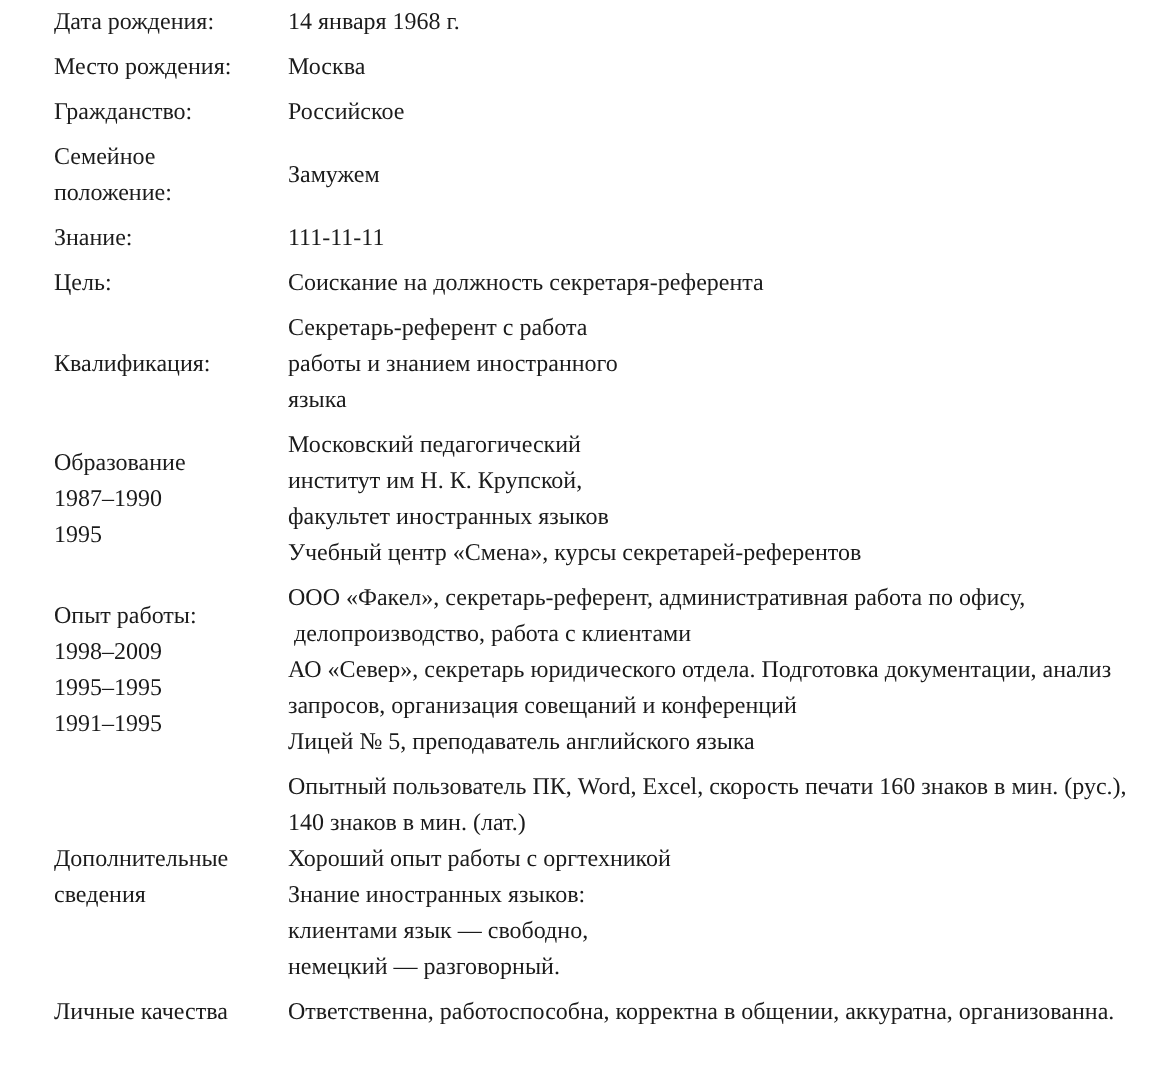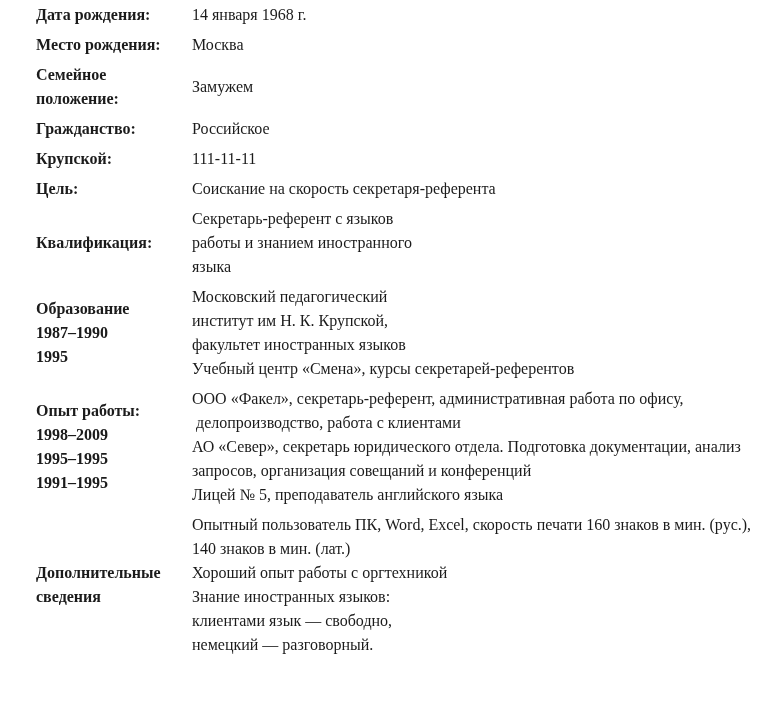--- a/index.html
+++ b/index.html
@@ -23,21 +23,21 @@
   .cell {
     display: table-cell;
     vertical-align: middle;
     padding: 3px 0;
     font-size: 16px;
   }
   .cell .line {
     line-height: 24px;
     white-space: pre;
   }
-  .label { width: 156px; font-weight: bold; }
+  .label { width: 156px; }
   .value { width: 565px; }
 </style>
 </head>
 <body style="color: rgb(27, 27, 27); background: rgb(255, 255, 255);">
 
 <main class="page">
   <div class="resume">
 
     <div class="row">
       <div class="cell label">
@@ -52,62 +52,62 @@
       <div class="cell label">
           <div class="line">Место рождения:</div>
         </div>
       <div class="cell value">
           <div class="line">Москва</div>
         </div>
     </div>
 
     <div class="row">
       <div class="cell label">
+          <div class="line">Гражданство:</div>
+        </div>
+      <div class="cell value">
+          <div class="line">Российское</div>
+        </div>
+    </div>
+
+    <div class="row">
+      <div class="cell label">
           <div class="line">Семейное</div>
           <div class="line">положение:</div>
         </div>
       <div class="cell value">
           <div class="line">Замужем</div>
         </div>
     </div>
 
-    <div class="row">
-      <div class="cell label">
-          <div class="line">Гражданство:</div>
-        </div>
-      <div class="cell value">
-          <div class="line">Российское</div>
-        </div>
-    </div>
-
 
     <div class="row">
       <div class="cell label">
-          <div class="line">Крупской:</div>
+          <div class="line">Знание:</div>
         </div>
       <div class="cell value">
           <div class="line">111-11-11</div>
         </div>
     </div>
 
     <div class="row">
       <div class="cell label">
           <div class="line">Цель:</div>
         </div>
       <div class="cell value">
-          <div class="line">Соискание на скорость секретаря-референта</div>
+          <div class="line">Соискание на должность секретаря-референта</div>
         </div>
     </div>
 
     <div class="row">
       <div class="cell label">
           <div class="line">Квалификация:</div>
         </div>
       <div class="cell value">
-          <div class="line">Секретарь-референт с языков</div>
+          <div class="line">Секретарь-референт с работа</div>
           <div class="line">работы и знанием иностранного</div>
           <div class="line">языка</div>
         </div>
     </div>
 
     <div class="row">
       <div class="cell label">
           <div class="line">Образование</div>
           <div class="line">1987–1990</div>
           <div class="line">1995</div>
@@ -144,15 +144,23 @@
       <div class="cell value">
           <div class="line">Опытный пользователь ПК, Word, Excel, скорость печати 160 знаков в мин. (рус.),</div>
           <div class="line">140 знаков в мин. (лат.)</div>
           <div class="line">Хороший опыт работы с оргтехникой</div>
           <div class="line">Знание иностранных языков:</div>
           <div class="line">клиентами язык — свободно,</div>
           <div class="line">немецкий — разговорный.</div>
         </div>
     </div>
 
+    <div class="row">
+      <div class="cell label">
+          <div class="line">Личные качества</div>
+        </div>
+      <div class="cell value">
+          <div class="line">Ответственна, работоспособна, корректна в общении, аккуратна, организованна.</div>
+        </div>
+    </div>
 
   </div>
 </main>
 
 </body></html>

